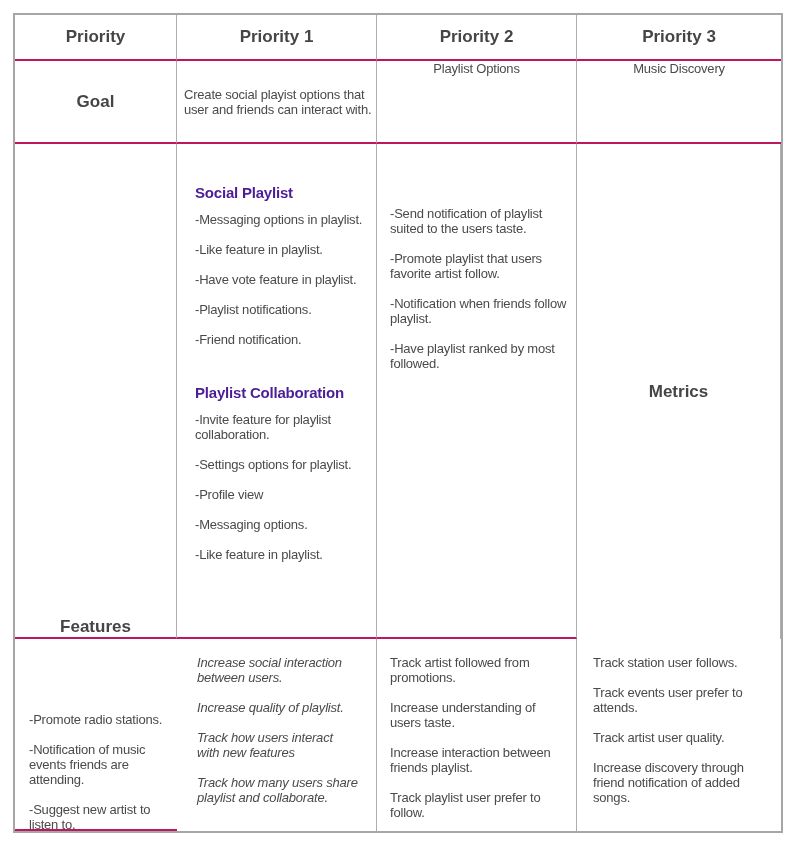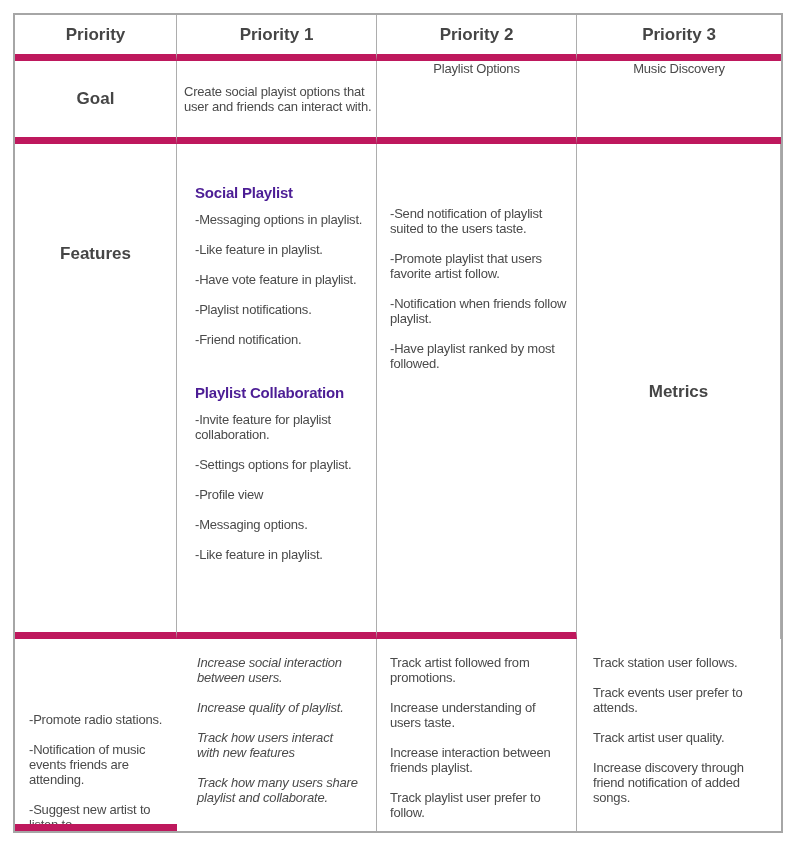--- a/index.html
+++ b/index.html
@@ -19,35 +19,35 @@
     box-sizing: border-box;
     border: 2px solid #a6a6a6;
     background: #ffffff;
     display: grid;
     grid-template-columns: 162px 200px 200px 1fr;
     grid-template-rows: 46px 83px 495px 1fr;
   }
   .cell {
     box-sizing: border-box;
     border-right: 1px solid #adadad;
-    border-bottom: 7px solid #be185d;
+    border-bottom: 2px solid #be185d;
     overflow: hidden;
   }
   .noR { border-right: none; }
   .noB { border-bottom: none; }
   .hd {
     display: flex;
     align-items: center;
     justify-content: center;
     font-size: 17px;
     font-weight: bold;
     color: #454545;
   }
   .hd.top-align {
-    align-items: flex-start;
+    align-items: flex-end;
     padding-top: 100px;
   }
   .txt {
     font-size: 13px;
     line-height: 15px;
     color: #4a4a4a;
     letter-spacing: -0.2px;
   }
   .goal-left {
     display: flex;

